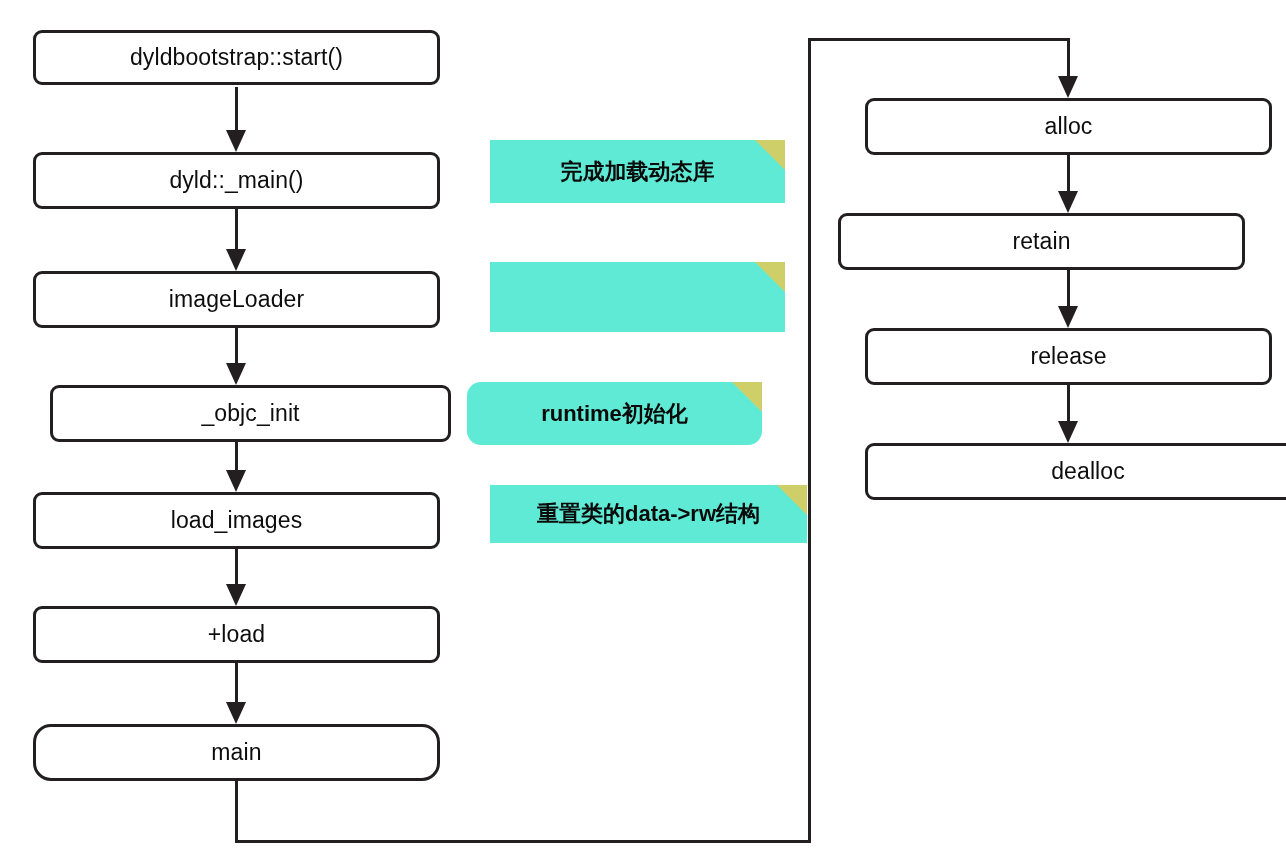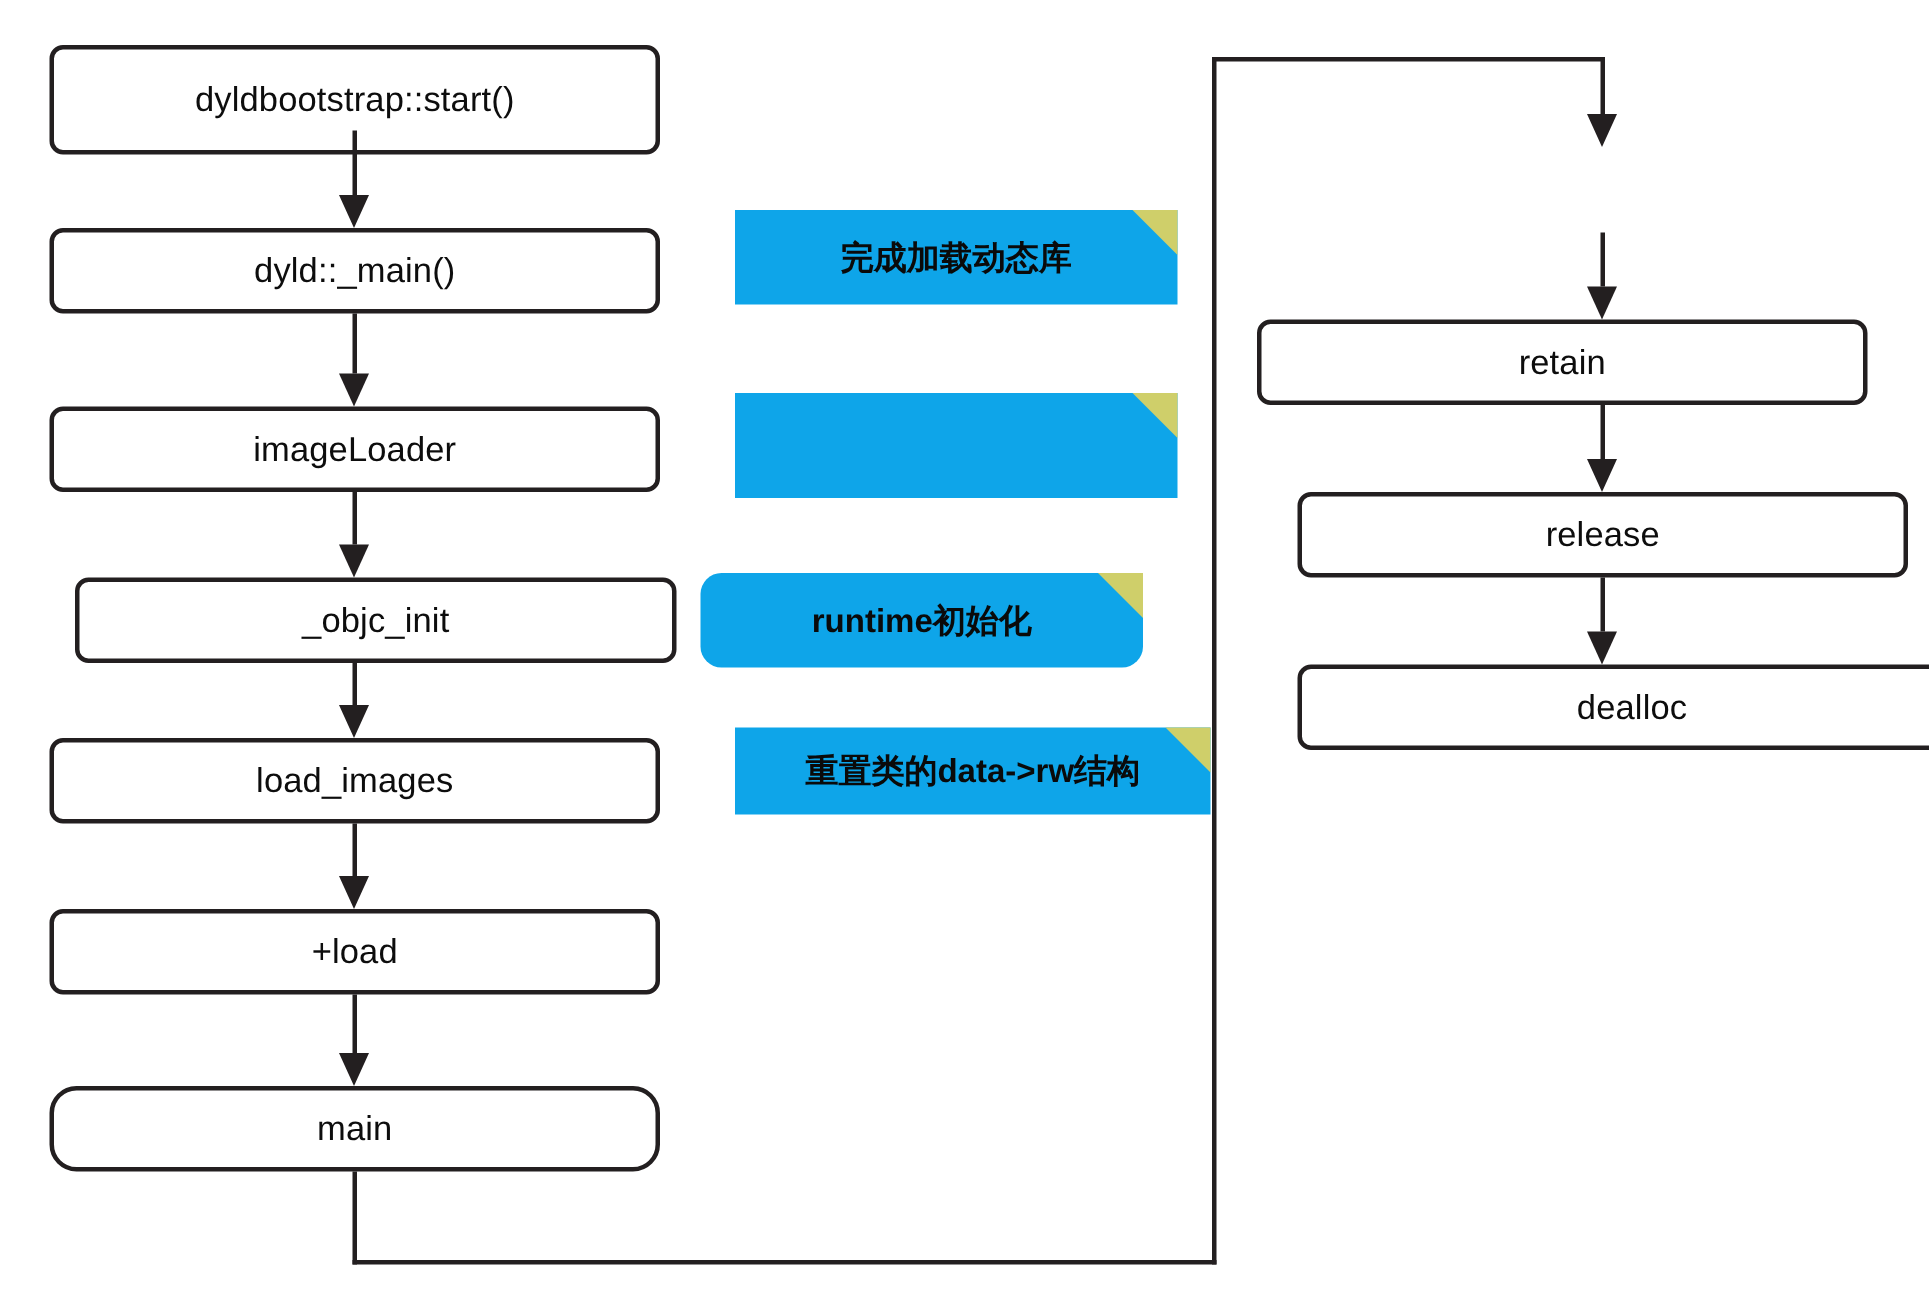--- a/index.html
+++ b/index.html
@@ -66,21 +66,21 @@
   }
   .seg-h {
     position: absolute;
     height: 3px;
     background: #231f20;
   }
   
   .note {
     position: absolute;
     box-sizing: border-box;
-    background: #0ea5e9;
+    background: #5eead4;
     display: flex;
     align-items: center;
     justify-content: center;
     text-align: center;
   }
   .note .fold {
     position: absolute;
     top: 0;
     right: 0;
     width: 0;
@@ -96,21 +96,21 @@
     color: #0a0a0a;
     line-height: 1.18;
     padding: 0 10px;
   }
 </style>
 </head>
 <body>
 
 <div id="canvas">
 
-  <div class="node" style="left:33px; top:30px; width:407px; height:73px;">
+  <div class="node" style="left:33px; top:30px; width:407px; height:55px;">
     <span class="node-label">dyldbootstrap::start()</span>
   </div>
 
   <div class="node" style="left:33px; top:152px; width:407px; height:57px;">
     <span class="node-label">dyld::_main()</span>
   </div>
 
   <div class="node" style="left:33px; top:271px; width:407px; height:57px;">
     <span class="node-label">imageLoader</span>
   </div>
@@ -163,20 +163,23 @@
 
   <div class="seg-v" style="left:235px; top:781px; height:62px;"></div>
   <div class="seg-h" style="left:235px; top:840px; width:576px;"></div>
   <div class="seg-v" style="left:808px; top:38px; height:805px;"></div>
   <div class="seg-h" style="left:808px; top:38px; width:262px;"></div>
   <div class="arrow" style="left:1058px; top:38px; width:20px; height:60px;">
     <div class="stem" style="height:38px;"></div>
     <div class="head"></div>
   </div>
 
+  <div class="node" style="left:865px; top:98px; width:407px; height:57px;">
+    <span class="node-label">alloc</span>
+  </div>
 
   <div class="node" style="left:838px; top:213px; width:407px; height:57px;">
     <span class="node-label">retain</span>
   </div>
 
   <div class="node" style="left:865px; top:328px; width:407px; height:57px;text-align:right;">
     <span class="node-label">release</span>
   </div>
 
   <div class="node" style="left:865px; top:443px; width:446px; height:57px;">

